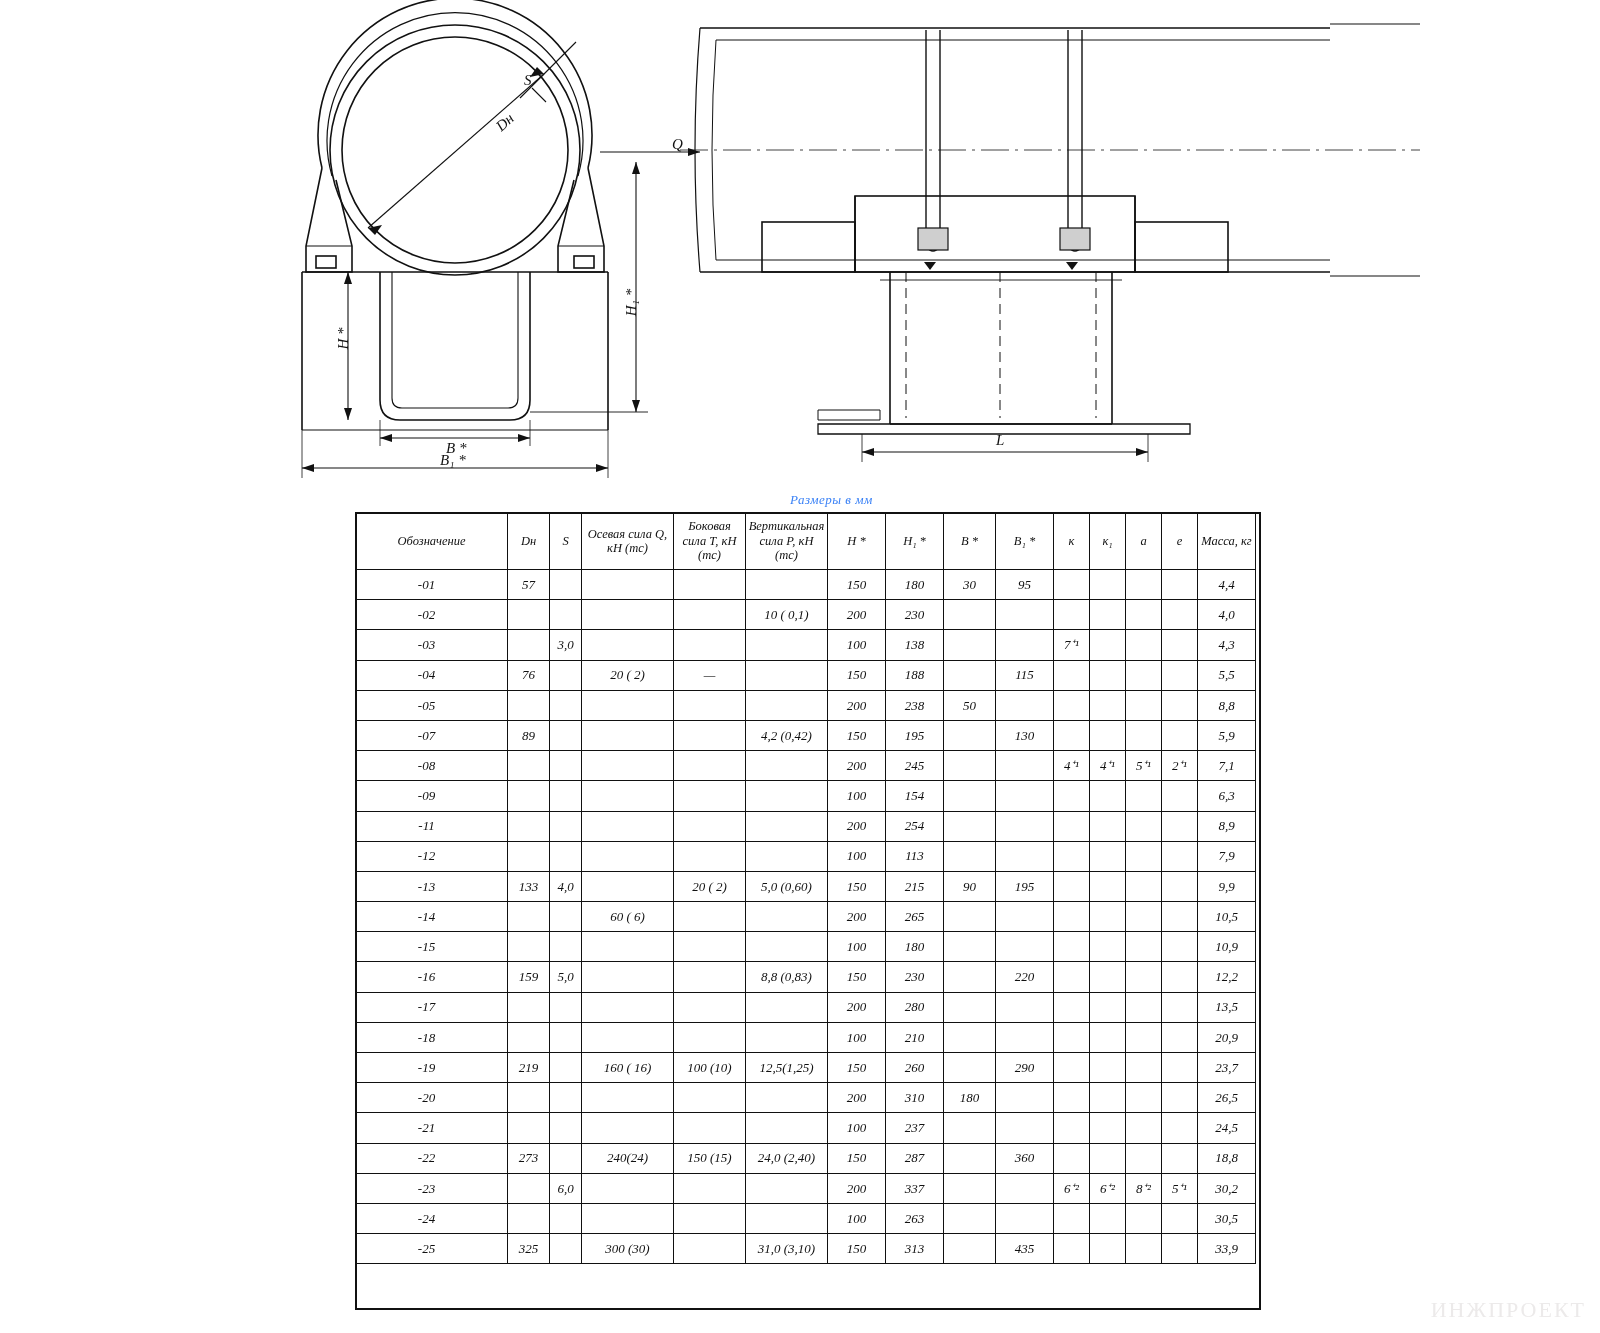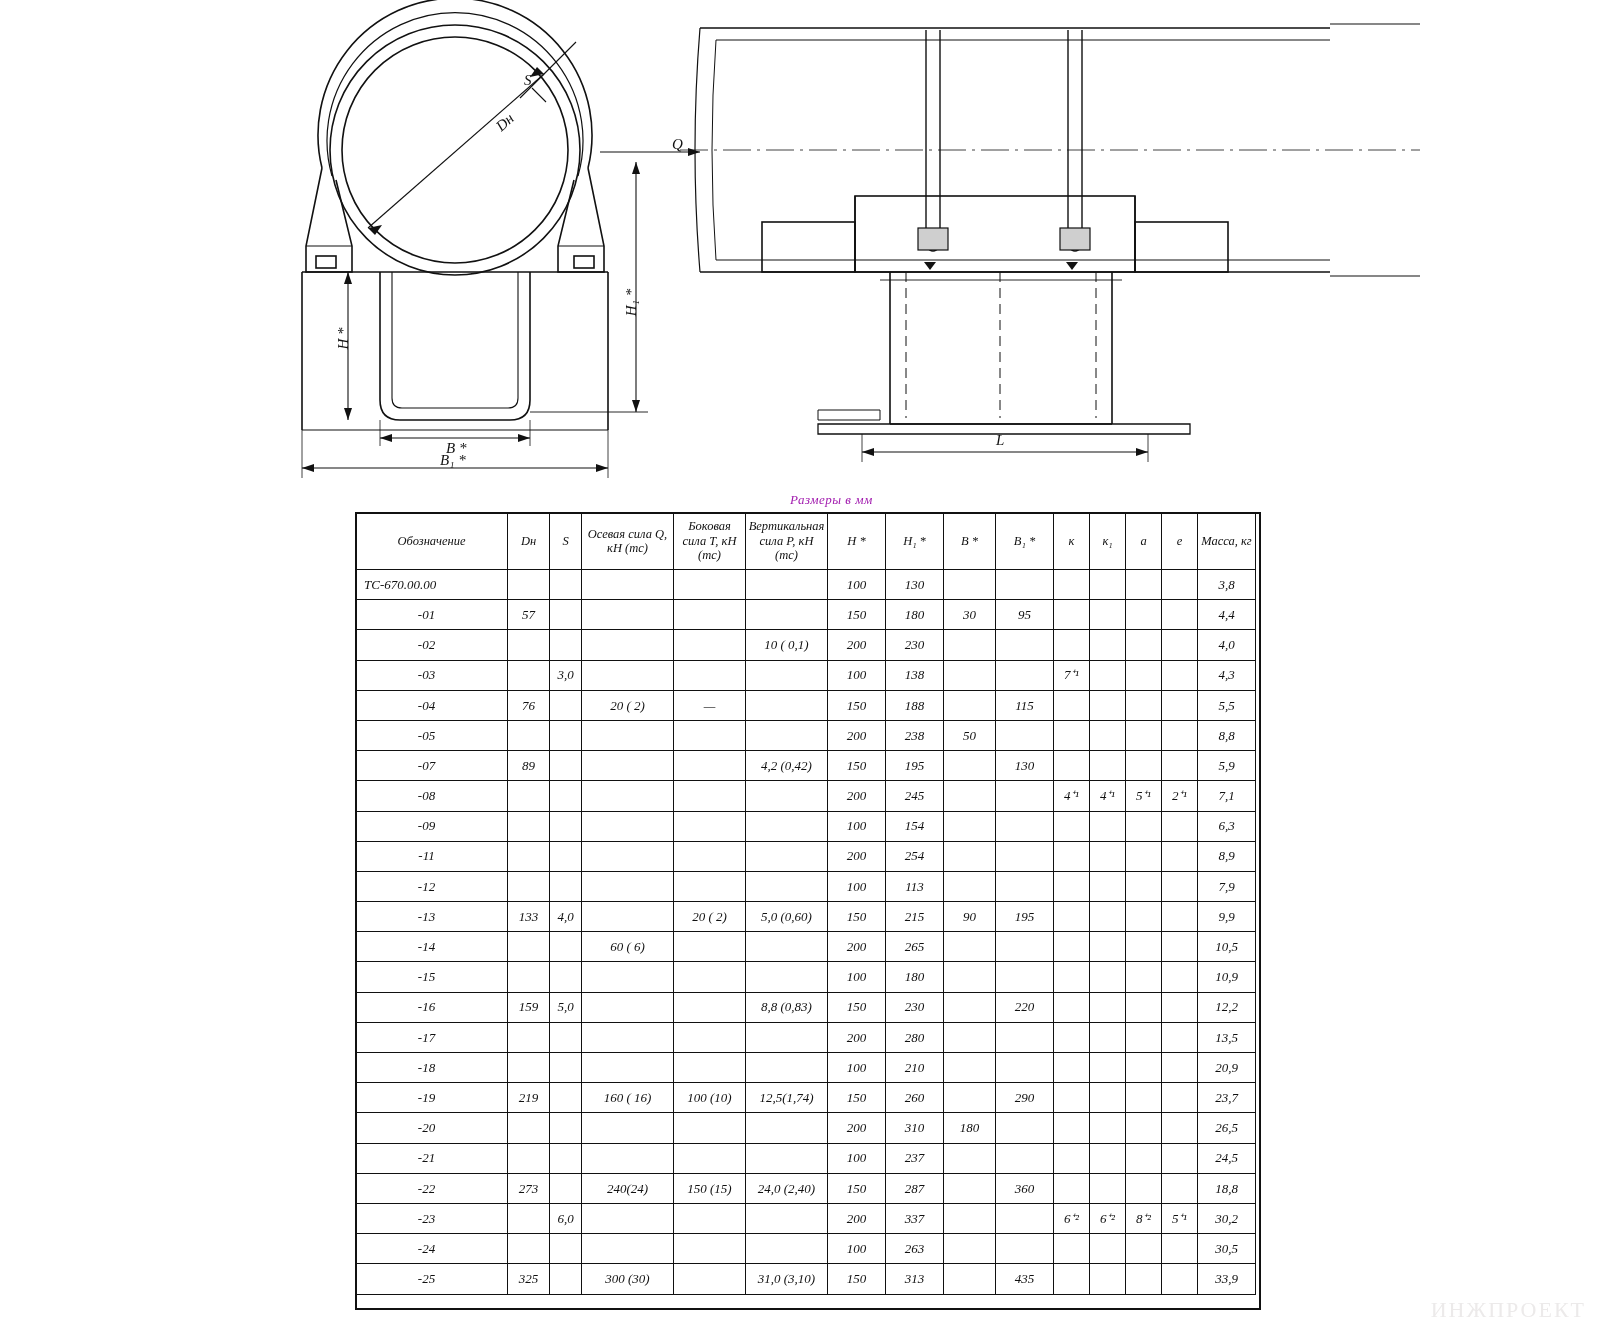--- a/index.html
+++ b/index.html
@@ -44,21 +44,21 @@
     top: 512px;
     width: 900px;
   }
   .table-title {
     position: absolute;
     left: 790px;
     top: 492px;
     font-size: 13px;
     font-style: italic;
     letter-spacing: .5px;
-    color: #a21caf;
+    color: #3b82f6;
   }
   table.spec {
     border-collapse: collapse;
     table-layout: fixed;
     width: 900px;
     font-size: 13px;
     font-style: italic;
   }
   table.spec th, table.spec td {
     border: 1px solid #111;
@@ -243,37 +243,20 @@
           <th>B₁ *</th>
           <th>к</th>
           <th>к₁</th>
           <th>а</th>
           <th>е</th>
           <th>Масса, кг</th>
         </tr>
       </thead>
       <tbody id="spec-body">
           <tr>
-            <td class="desig first">ТС-670.00.00</td>
-            <td></td>
-            <td></td>
-            <td></td>
-            <td></td>
-            <td></td>
-            <td>100</td>
-            <td>130</td>
-            <td></td>
-            <td></td>
-            <td></td>
-            <td></td>
-            <td></td>
-            <td></td>
-            <td>3,8</td>
-          </tr>
-          <tr>
             <td class="desig">-01</td>
             <td>57</td>
             <td></td>
             <td></td>
             <td></td>
             <td></td>
             <td>150</td>
             <td>180</td>
             <td>30</td>
             <td>95</td>
@@ -537,21 +520,21 @@
             <td></td>
             <td></td>
             <td>20,9</td>
           </tr>
           <tr>
             <td class="desig">-19</td>
             <td>219</td>
             <td></td>
             <td>160 ( 16)</td>
             <td>100 (10)</td>
-            <td>12,5(1,74)</td>
+            <td>12,5(1,25)</td>
             <td>150</td>
             <td>260</td>
             <td></td>
             <td>290</td>
             <td></td>
             <td></td>
             <td></td>
             <td></td>
             <td>23,7</td>
           </tr>

